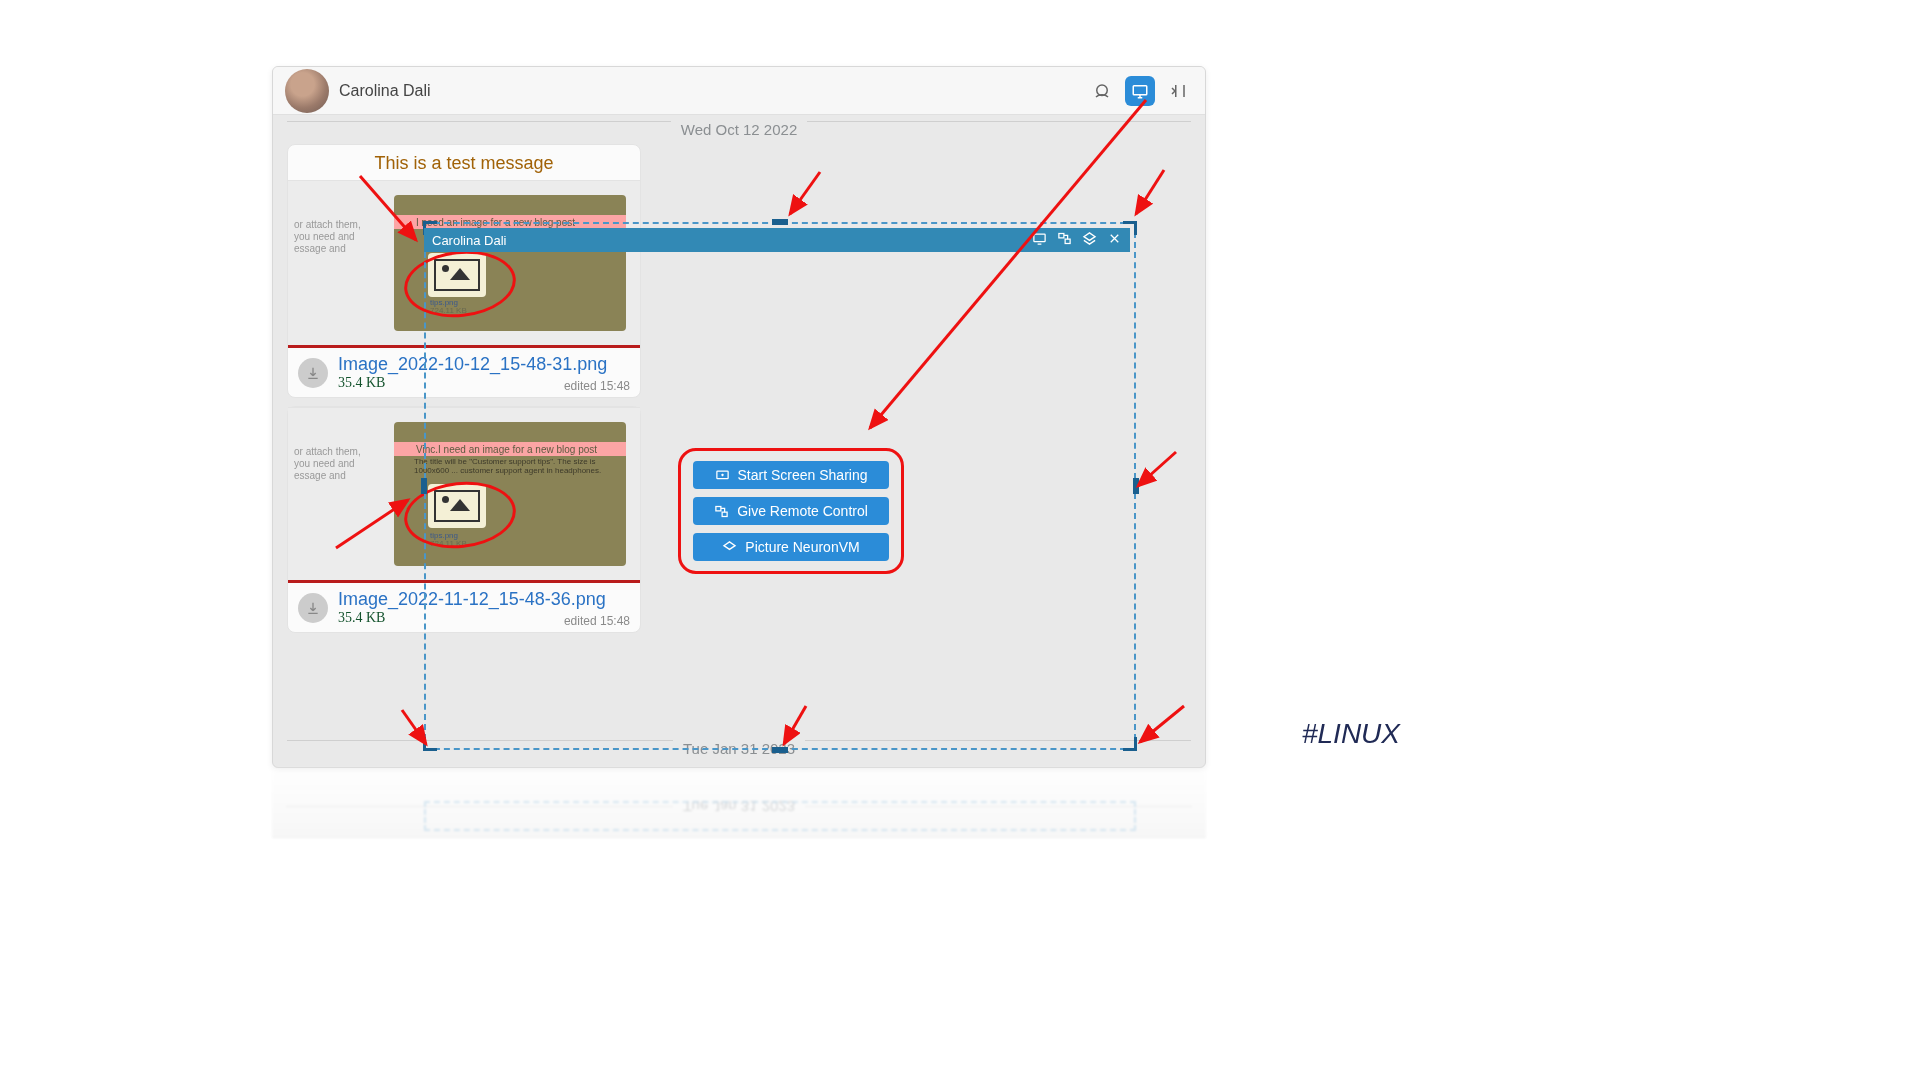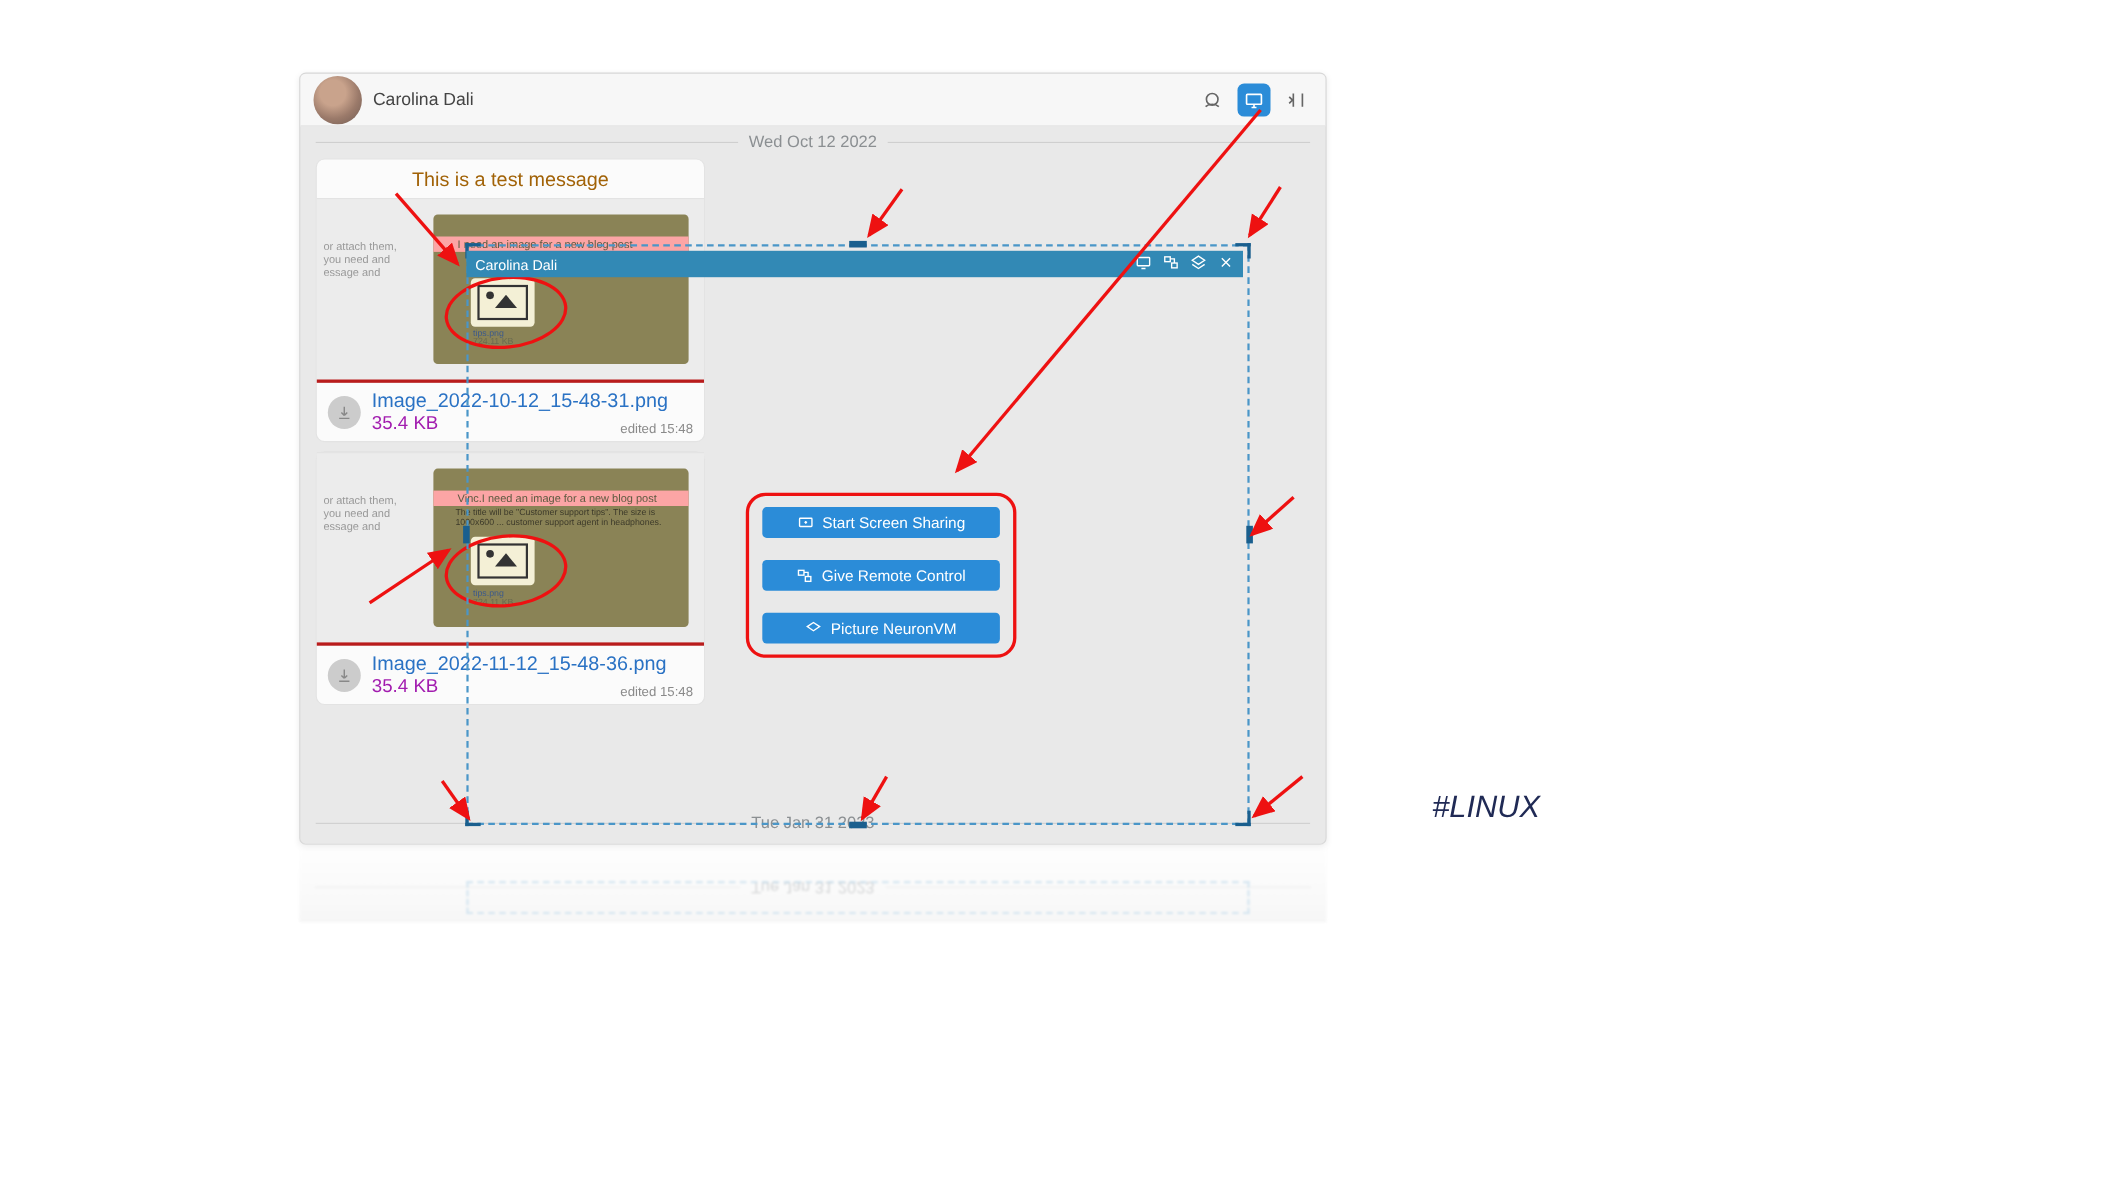--- a/index.html
+++ b/index.html
@@ -43,21 +43,21 @@
 .icon-btn {
   width: 30px; height: 30px;
   border-radius: 6px;
   display: flex; align-items: center; justify-content: center;
   background: transparent;
   color: #666;
 }
 .icon-btn.on { background: #2b8cd8; color: #fff; }
 .icon-btn svg { width: 18px; height: 18px; }
 .divider-row {
-  display: flex; align-items: center;
+  display: flex; align-items: flex-start;
   padding: 6px 14px; gap: 10px;
   color: #8b8f92; font-size: 15px;
 }
 .divider-line { flex: 1; height: 1px; background: #cfcfcf; }
 .msg-area { padding: 0 14px; }
 .msg {
   background: #fbfbfb;
   border: 1px solid #e3e3e3;
   border-radius: 8px;
   width: 354px;
@@ -142,21 +142,21 @@
   display: flex; align-items: center; gap: 10px;
   padding: 6px 10px;
 }
 .dl {
   width: 30px; height: 30px; border-radius: 50%;
   background: #ccc; display: flex; align-items: center; justify-content: center;
   color: #888;
 }
 .dl svg { width: 16px; height: 16px; }
 .fname { font-size: 18px; color: #2a72c4; }
-.fsize { font-size: 17px; color: #a21caf; }
+.fsize { font-size: 14px; color: #14532d; font-family: Liberation Serif, serif; }
 .edit-tag {
   position: absolute; right: 10px; bottom: 4px;
   font-size: 12px; color: #8a8a8a;
 }
 .file-only {
   width: 354px;
   position: relative;
   padding: 6px 10px 16px;
   display: flex; align-items: center; gap: 10px;
 }
@@ -191,25 +191,25 @@
 .handle.tr { right: -3px; top: -3px; border-left: none; border-bottom: none; }
 .handle.bl { left: -3px; bottom: -3px; border-right: none; border-top: none; }
 .handle.br { right: -3px; bottom: -3px; border-left: none; border-top: none; }
 .handle.tm { left: 50%; top: -5px; width: 16px; height: 6px; margin-left: -8px; background: #1a5f8e; border: none; }
 .handle.bm { left: 50%; bottom: -5px; width: 16px; height: 6px; margin-left: -8px; background: #1a5f8e; border: none; }
 .handle.ml { left: -5px; top: 50%; width: 6px; height: 16px; margin-top: -8px; background: #1a5f8e; border: none; }
 .handle.mr { right: -5px; top: 50%; width: 6px; height: 16px; margin-top: -8px; background: #1a5f8e; border: none; }
 .btn-panel {
   position: absolute;
   left: 678px; top: 448px;
-  width: 246px;
+  width: 226px;
   border: 3px solid #e11;
   border-radius: 18px;
   padding: 10px 12px;
-  display: flex; flex-direction: column; gap: 20px;
+  display: flex; flex-direction: column; gap: 8px;
 }
 .share-btn {
   background: #2b8cd8;
   color: #fff;
   height: 28px;
   border-radius: 4px;
   font-size: 14px;
   display: flex; align-items: center; justify-content: center; gap: 8px;
 }
 .share-btn svg { width: 15px; height: 15px; }

